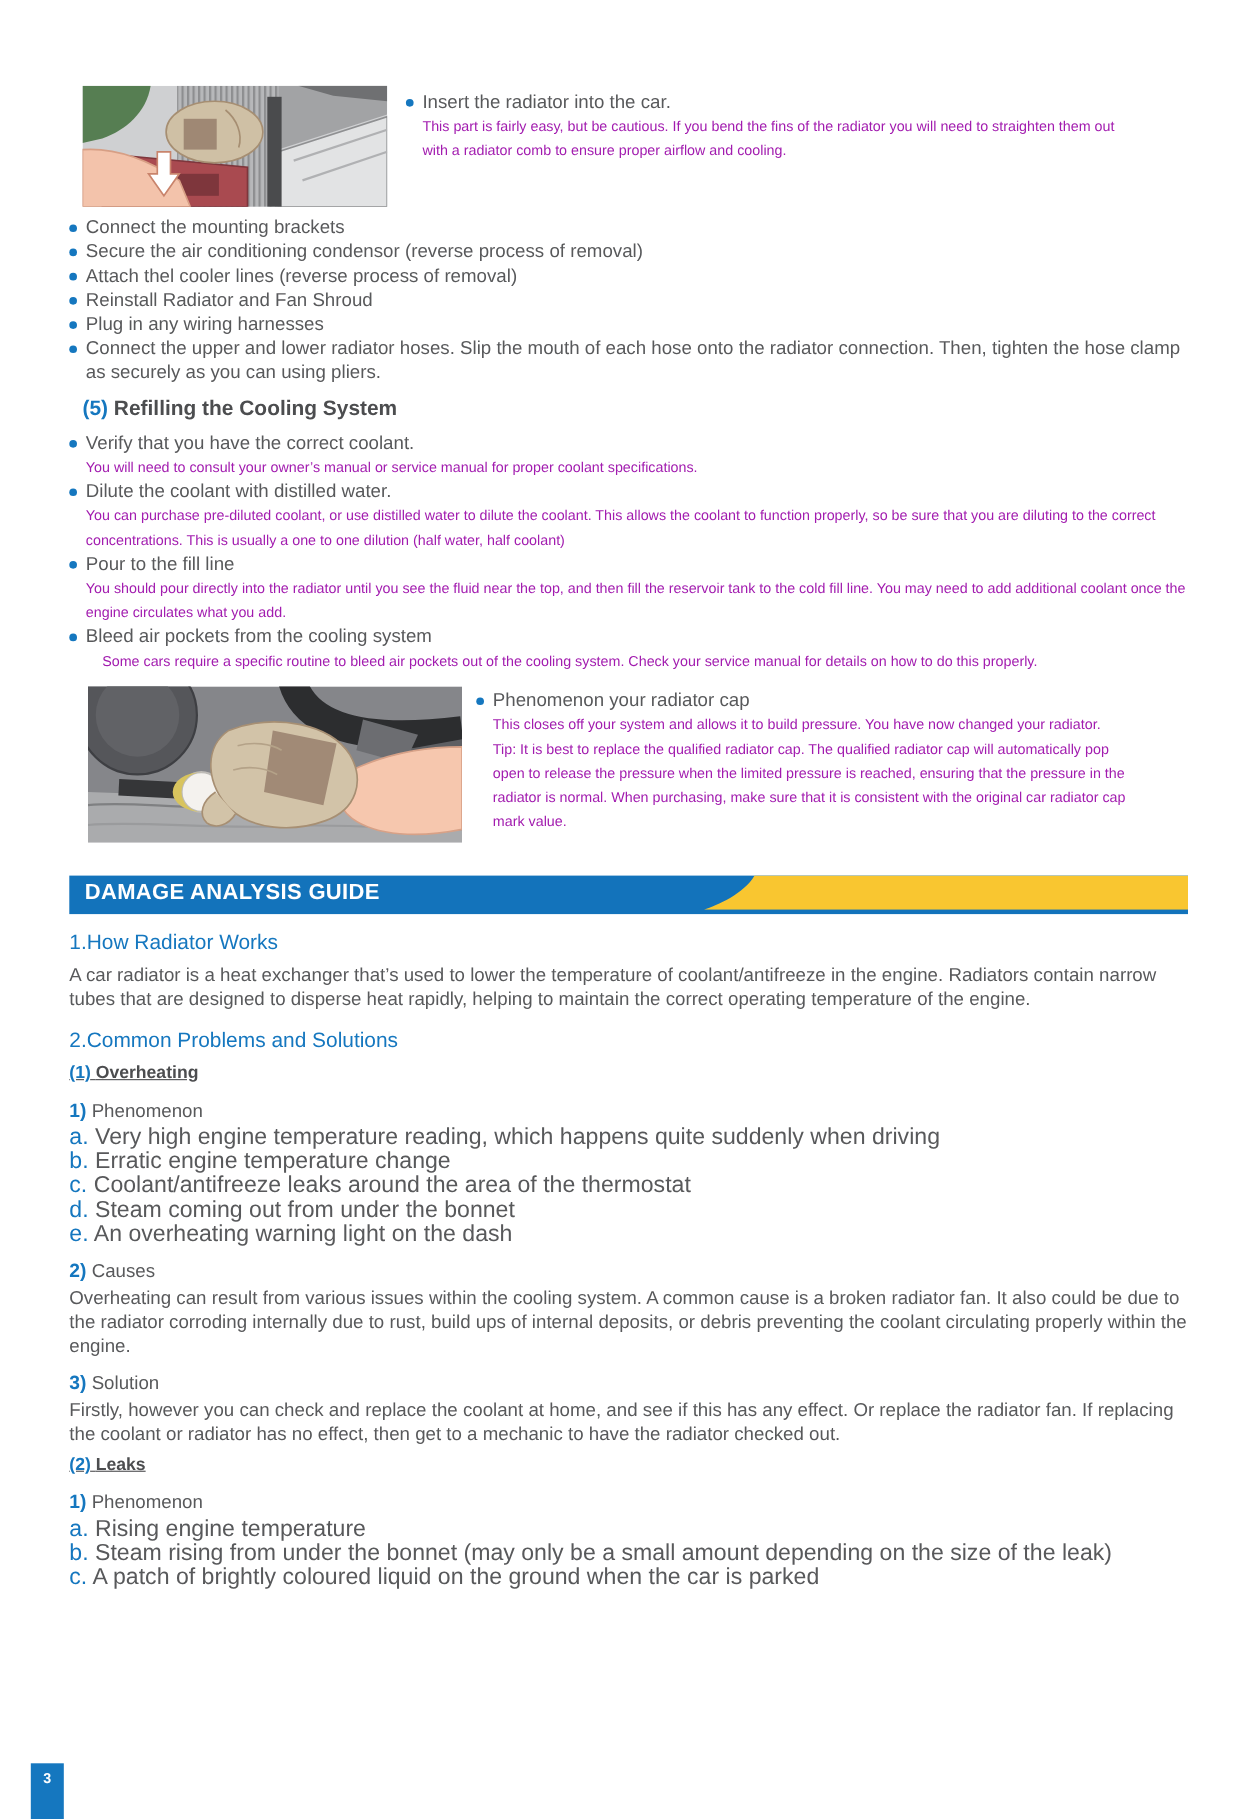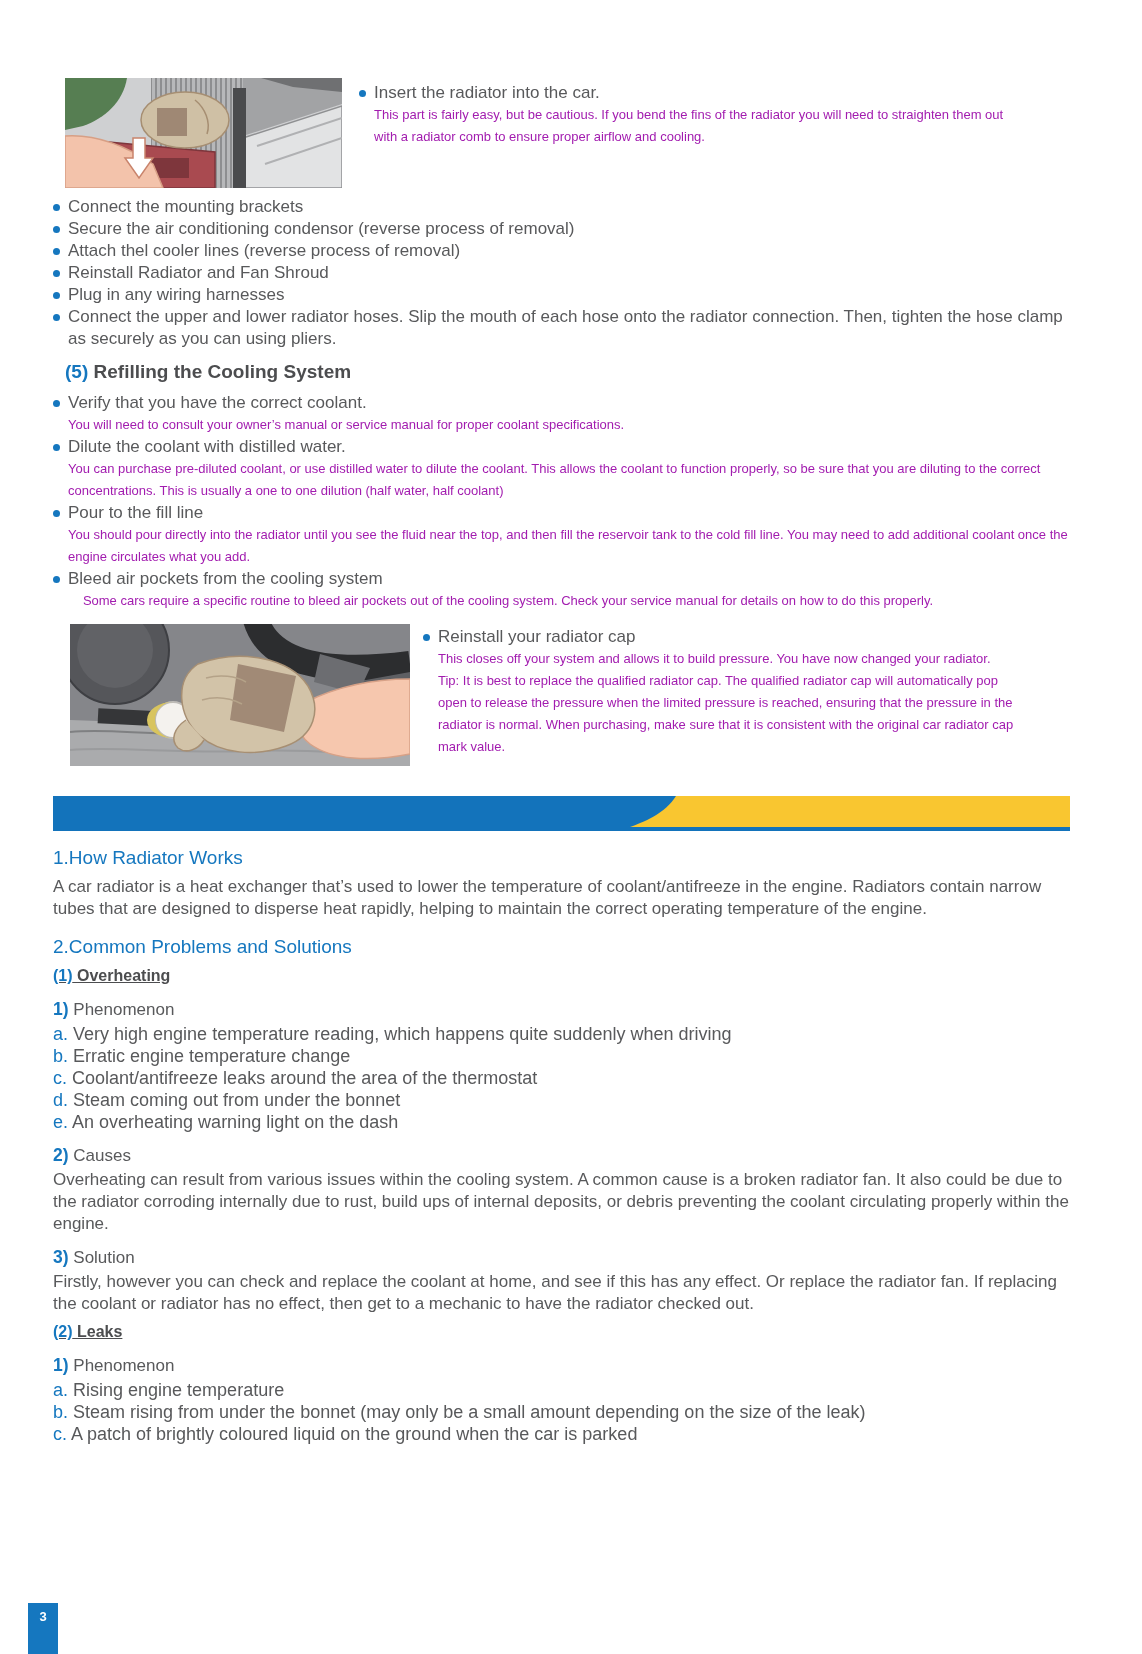--- a/index.html
+++ b/index.html
@@ -4,41 +4,41 @@
 <style>
   html,body{margin:0;padding:0;background:#ffffff;}
   .page{
     position:relative;
     width:1142px;height:1654px;
     background:#ffffff;
     font-family:"Liberation Sans", sans-serif;
     color:#58595b;
     overflow:hidden;
   }
-  .content{position:absolute;left:53px;top:78px;width:1017px;}
+  .content{position:absolute;left:63px;top:78px;width:1017px;}
   .body-t{font-size:13px;line-height:22px;color:#a21caf;}
   .row{display:flex;align-items:flex-start;}
   .illus{flex:none;display:block;}
   .illus-1{margin-left:12px;margin-right:17px;}
   .btext{padding-top:4px;}
   .blist{list-style:none;margin:0;padding:0;}
   .bi{position:relative;padding-left:15px;font-size:17px;line-height:22px;color:#58595b;}
   .dot{position:absolute;left:0;top:8px;width:7px;height:7px;border-radius:50%;background:#1577bf;}
   .mt8{margin-top:8px;}
   .h5{font-size:19px;font-weight:bold;color:#4c4d4f;margin:11px 0 9px 12px;line-height:22px;}
   .num-blue{color:#1577bf;font-weight:bold;}
   .banner{position:relative;height:35px;background:#1373bb;margin-top:30px;}
   .banner-yellow{position:absolute;right:0;top:0;height:31px;width:440px;}
   .banner-title{position:relative;color:#ffffff;font-weight:bold;font-size:20px;line-height:31px;padding-left:14px;letter-spacing:0.3px;z-index:2;}
   .g-h{color:#1577bf;font-weight:normal;font-size:19px;line-height:24px;margin:15px 0 6px;}
   .g-p{font-size:17px;line-height:22px;color:#58595b;margin:0;}
   .sub-h{font-size:16px;line-height:22px;font-weight:bold;color:#4c4d4f;margin:13px 0 4px;text-decoration:underline;}
   .phen{font-size:17px;line-height:22px;margin:11px 0 2px;color:#58595b;}
   .phen .num-blue{font-size:17.5px;}
-  .letter-item{font-size:18px;line-height:22px;color:#58595b;}
+  .letter-item{font-size:21px;line-height:22px;color:#58595b;}
   .li-letter{color:#1577bf;}
   .pagenum{
     position:absolute;left:28px;top:1603px;width:30px;height:51px;
     background:#1577bf;color:#ffffff;font-weight:bold;font-size:13px;
     text-align:center;padding-top:6px;box-sizing:border-box;
   }
 </style>
 </head>
 <body>
 
@@ -135,32 +135,33 @@
         <path d="M236,78 C268,62 304,55 340,55 L340,130 C300,138 262,136 240,120 C224,108 226,90 236,78 Z" fill="#f6c7ae" stroke="#d7a187" stroke-width="1.5"></path>
         <path d="M128,40 C170,24 220,34 238,62 C252,86 244,112 216,122 C186,133 150,130 130,112 C108,92 104,56 128,40 Z" fill="#d2c3a8" stroke="#a78f73" stroke-width="1.5"></path>
         <polygon points="168,40 226,52 214,108 160,96" fill="#a18a76"></polygon>
         <path d="M136,54 C150,50 166,52 176,58 M132,76 C146,72 160,74 172,80" fill="none" stroke="#b4a288" stroke-width="1.5"></path>
         <path d="M116,96 C104,104 100,116 108,124 C116,130 128,126 134,116" fill="#d2c3a8" stroke="#a78f73" stroke-width="1.5"></path>
       </svg>
       <div class="btext" style="padding-top:2px;">
         <ul class="blist">
           <li class="bi" style="max-width:592px;">
             <span class="dot"></span>
-            <span>Reinstall your radiator cap</span>
+            <span>Phenomenon your radiator cap</span>
             <div class="body-t" style="max-width:588px;">This closes off your system and allows it to build pressure. You have now changed your radiator.</div>
             <div class="body-t" style="max-width:588px;">Tip: It is best to replace the qualified radiator cap. The qualified radiator cap will automatically pop open to release the pressure when the limited pressure is reached, ensuring that the pressure in the radiator is normal. When purchasing, make sure that it is consistent with the original car radiator cap mark value.</div>
           </li>
         </ul>
       </div>
     </div>
 
     <div class="banner">
       <svg class="banner-yellow" width="440" height="31" viewBox="0 0 440 31" preserveAspectRatio="none">
         <path d="M46 0 H440 V31 H0 C12 27 36 17 46 0 Z" fill="#f9c630"></path>
       </svg>
+      <div class="banner-title">DAMAGE ANALYSIS GUIDE</div>
     </div>
 
     <div class="g-h">1.How Radiator Works</div>
     <p class="g-p">A car radiator is a heat exchanger that’s used to lower the temperature of coolant/antifreeze in the engine. Radiators contain narrow tubes that are designed to disperse heat rapidly, helping to maintain the correct operating temperature of the engine.</p>
 
     <div class="g-h">2.Common Problems and Solutions</div>
 
     <div class="sub-h" style="margin-top:4px;">
       <span class="num-blue">(1)</span>
       <span>Overheating</span>

